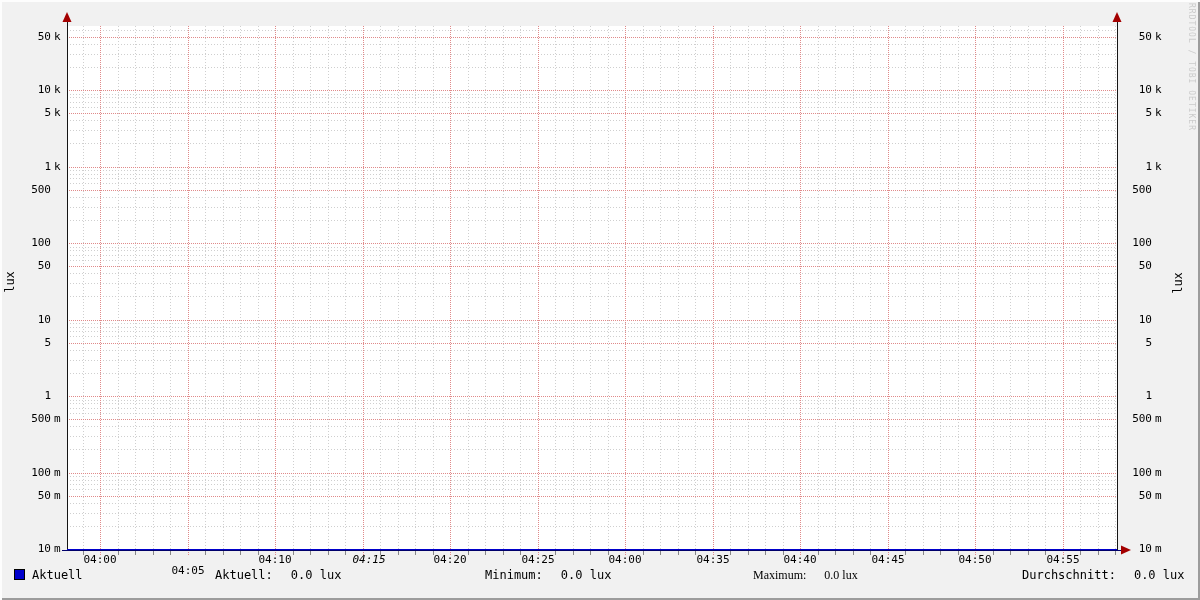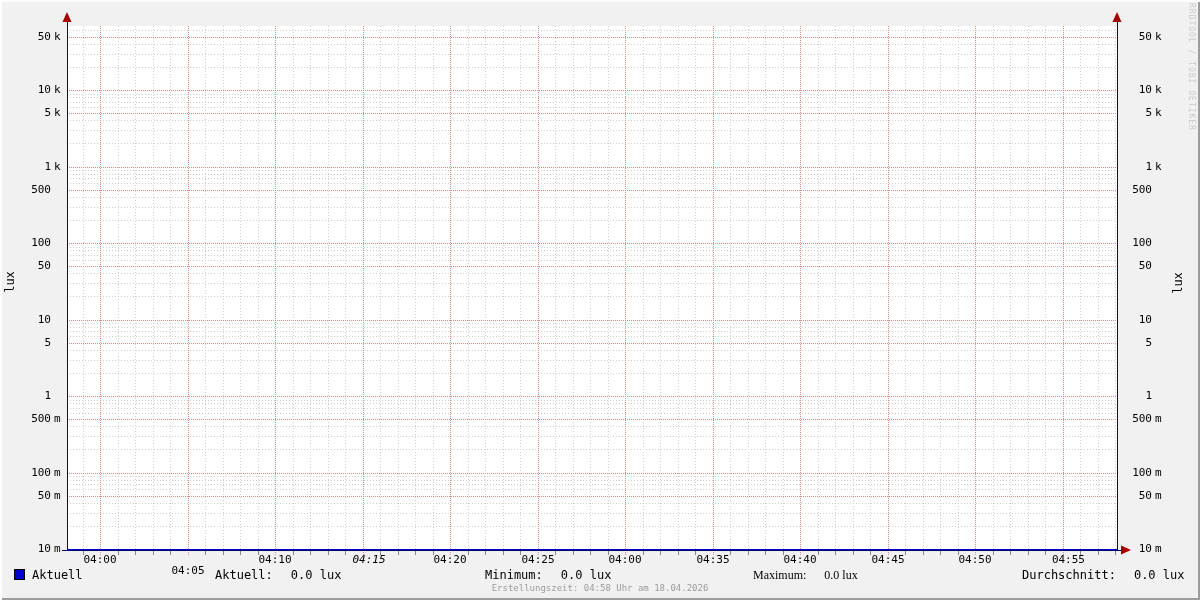--- a/index.html
+++ b/index.html
@@ -293,21 +293,21 @@
       <div class="tick-label xlab" style="top: 564px; left: 166px;">04:05</div>
       <div class="tick-label xlab" style="top: 553px; left: 253px;">04:10</div>
       <div class="tick-label xlab" style="top: 553px; left: 347px; font-style: italic;">04:15</div>
       <div class="tick-label xlab" style="top: 553px; left: 428px;">04:20</div>
       <div class="tick-label xlab" style="top: 553px; left: 516px; text-align: center;">04:25</div>
       <div class="tick-label xlab" style="top: 553px; left: 603px;">04:00</div>
       <div class="tick-label xlab" style="top: 553px; left: 691px;">04:35</div>
       <div class="tick-label xlab" style="top: 553px; left: 778px;">04:40</div>
       <div class="tick-label xlab" style="top: 553px; left: 866px;">04:45</div>
       <div class="tick-label xlab" style="top: 553px; left: 953px;">04:50</div>
-      <div class="tick-label xlab" style="top: 553px; left: 1041px; text-align: right;">04:55</div>
+      <div class="tick-label xlab" style="top: 553px; left: 1041px;">04:55</div>
     </div>
 
 
   <div class="ylab left">lux</div>
   <div class="ylab right">lux</div>
 
   <div class="watermark">RRDTOOL / TOBI OETIKER</div>
 
   <div class="legend-row">
     <span class="swatch" style="background: rgb(0, 0, 204);"></span>
@@ -324,14 +324,13 @@
     <div class="stat s2">
       <span>Maximum:</span>
       <span>0.0 lux</span>
     </div>
     <div class="stat s3">
       <span>Durchschnitt:</span>
       <span>0.0 lux</span>
     </div>
   </div>
 
-  <div class="footer">Erstellungszeit: 04:58 Uhr am 18.04.2026</div>
 </div>
 
 </body></html>

